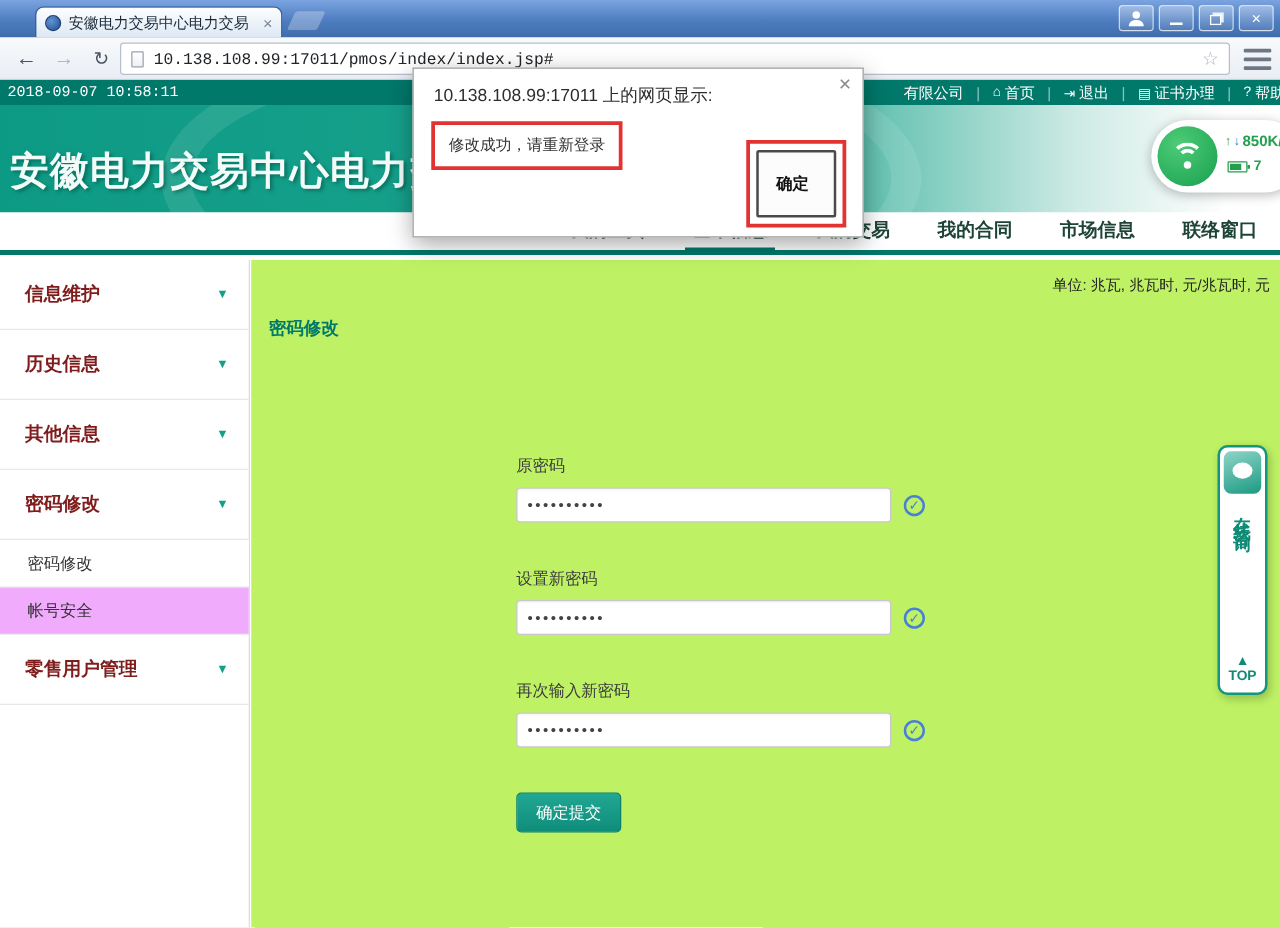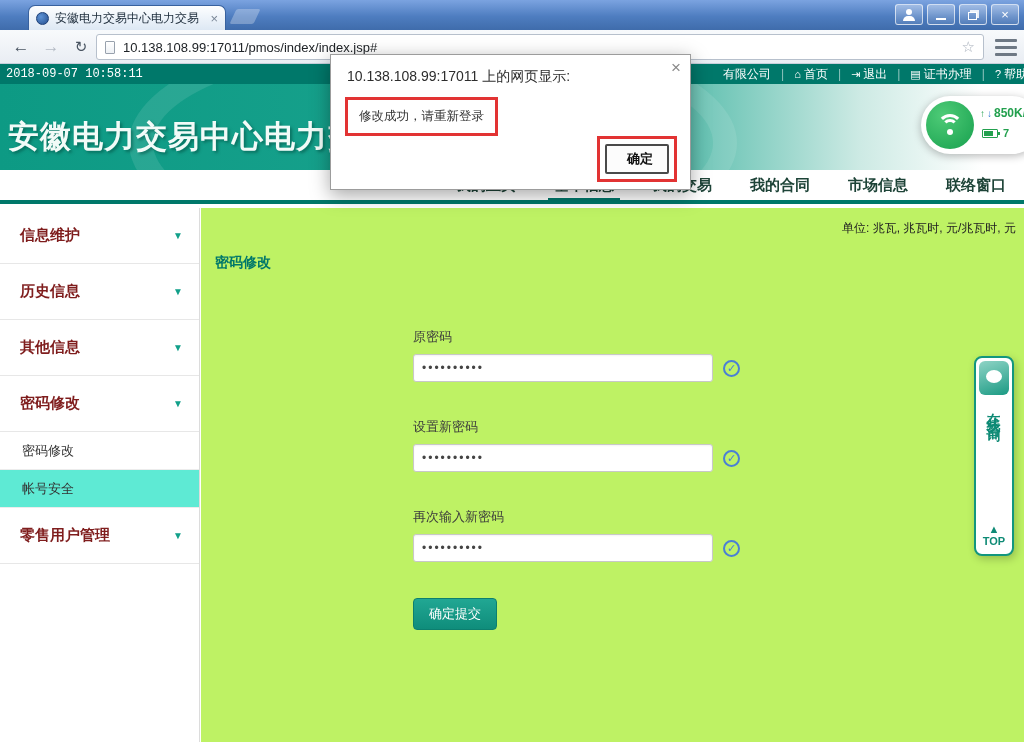--- a/index.html
+++ b/index.html
@@ -35,21 +35,21 @@
     background:linear-gradient(#f8fafc,#e9edf3); border-bottom:1px solid #c6cfdb; }
   .nav-btn { position:absolute; top:5px; width:26px; height:24px; display:flex; align-items:center;
     justify-content:center; font-size:17px; color:#4a5562; border-radius:3px; }
   .nav-btn.back { left:8px; }
   .nav-btn.fwd { left:38px; color:#b3bac4; }
   .nav-btn.reload { left:68px; font-size:15px; }
   .addressbar { position:absolute; left:96px; right:40px; top:4px; height:26px; background:#fff;
     border:1px solid #b7c0cc; border-radius:3px; display:flex; align-items:center; padding:0 8px; gap:8px; }
   .page-icon { width:10px; height:13px; border:1px solid #98a1ad; border-radius:1px;
     background:linear-gradient(#fff,#eef1f5); flex:0 0 auto; }
-  .url-text { font-family:Liberation Sans, sans-serif; font-size:13px; color:#202428;
+  .url-text { font-family:Liberation Mono, monospace; font-size:13px; color:#202428;
     flex:1; white-space:nowrap; overflow:hidden; }
   .star { color:#a9b1bc; font-size:15px; flex:0 0 auto; }
   .menu-btn { position:absolute; right:7px; top:9px; width:22px; height:17px;
     display:flex; flex-direction:column; justify-content:space-between; }
   .menu-bar { height:3px; background:#6e7884; border-radius:1px; }
 
   
   .page { position:absolute; top:64px; left:0; right:0; bottom:0; background:#fff; }
 
   .topstrip { position:absolute; top:0; left:0; right:0; height:20px; background:#00786a; color:#fff;
@@ -74,47 +74,47 @@
   .nav-item.active::after { content:""; position:absolute; left:-6px; right:-6px; bottom:-4px; height:6px; background:#00786a; }
 
   
   .bodyarea { position:absolute; top:144px; left:0; right:0; bottom:0; }
   .sidebar { position:absolute; left:0; top:0; bottom:0; width:200px; background:#fff; border-right:1px solid #dcdcdc; }
   .side-item { height:56px; border-bottom:1px solid #e7e7e7; display:flex; align-items:center; padding:0 16px 0 20px; }
   .side-label { font-size:15px; font-weight:bold; color:#7f1d1d; flex:1; }
   .caret { font-size:10px; color:#12a08a; }
   .side-sub { height:38px; display:flex; align-items:center; padding-left:22px; font-size:13px;
     color:#333; border-bottom:1px solid #ececec; background:#fff; }
-  .side-sub.alt { background:#5eead4; }
+  .side-sub.alt { background:#f0abfc; }
 
   .content { position:absolute; left:201px; top:0; right:0; bottom:0; background:#bef264; }
   .units { position:absolute; top:12px; right:8px; font-size:12px; color:#222; white-space:nowrap; }
   .section-title { position:absolute; top:46px; left:14px; font-size:14px; font-weight:bold; color:#00786a; }
   .pwform { position:absolute; left:212px; top:120px; }
   .field { margin-bottom:36px; }
-  .field-label { font-size:13px; color:#3c3c3c; margin-bottom:8px; }
+  .field-label { font-size:13px; color:#3c3c3c; margin-bottom:8px;margin-top:36px; }
   .field-row { display:flex; align-items:center; gap:10px; }
   .pw-input { width:300px; height:28px; border:1px solid #c8c8c8; border-radius:3px; padding:0 8px;
     font-size:12px; letter-spacing:2px; color:#444; background:#fff;
     box-shadow:inset 0 1px 2px rgba(0,0,0,.05); outline:none; }
   .check-badge { width:17px; height:17px; border:2px solid #4a7fd6; border-radius:50%; color:#4a7fd6;
     font-size:11px; font-weight:bold; display:flex; align-items:center; justify-content:center; }
   .submit-btn { display:inline-block; background:linear-gradient(#21a793,#0f8d7b); color:#fff;
     font-size:13px; padding:6px 15px; border-radius:4px; border:1px solid #0c7f6f; cursor:pointer; }
 
   
   .dialog { position:absolute; left:330px; top:54px; width:361px; height:136px; background:#fff;
     border:1px solid #9c9c9c; box-shadow:0 5px 18px rgba(0,0,0,.35); z-index:40; }
   .dialog-title { position:absolute; left:16px; top:13px; font-size:14px; color:#2d2d2d; }
   .dialog-close { position:absolute; right:9px; top:3px; font-size:17px; color:#8a8a8a; cursor:pointer; }
   .msg-annot { position:absolute; left:14px; top:42px; border:3px solid #e23333; padding:8px 11px; }
   .dialog-msg { font-size:12.5px; color:#333; white-space:nowrap; }
   .ok-annot { position:absolute; right:13px; bottom:7px; border:3px solid #e23333; padding:5px; }
-  .ok-btn { min-width:64px; padding:4px 14px; background:#fcfcfc; border:2px solid #4a4a4a; border-radius:2px;
-    font-size:13px; font-weight:bold; color:#111; text-align:right; cursor:pointer; }
+  .ok-btn { min-width:64px; padding:16px 14px; background:#fcfcfc; border:2px solid #4a4a4a; border-radius:2px;
+    font-size:13px; font-weight:bold; color:#111; text-align:left; cursor:pointer; }
 
   
   .speed-widget { position:absolute; left:921px; top:96px; width:120px; height:58px; background:#fff;
     border-radius:29px; box-shadow:0 2px 9px rgba(0,0,0,.28); z-index:30; }
   .wifi-circle { position:absolute; left:5px; top:5px; width:48px; height:48px; border-radius:50%;
     background:radial-gradient(circle at 35% 30%, #4ecb77, #17a04e); }
   .wifi-arc1 { position:absolute; left:11px; top:13px; width:26px; height:26px;
     border:3px solid transparent; border-top-color:#fff; border-radius:50%; }
   .wifi-arc2 { position:absolute; left:16px; top:18px; width:16px; height:16px;
     border:3px solid transparent; border-top-color:#fff; border-radius:50%; }

